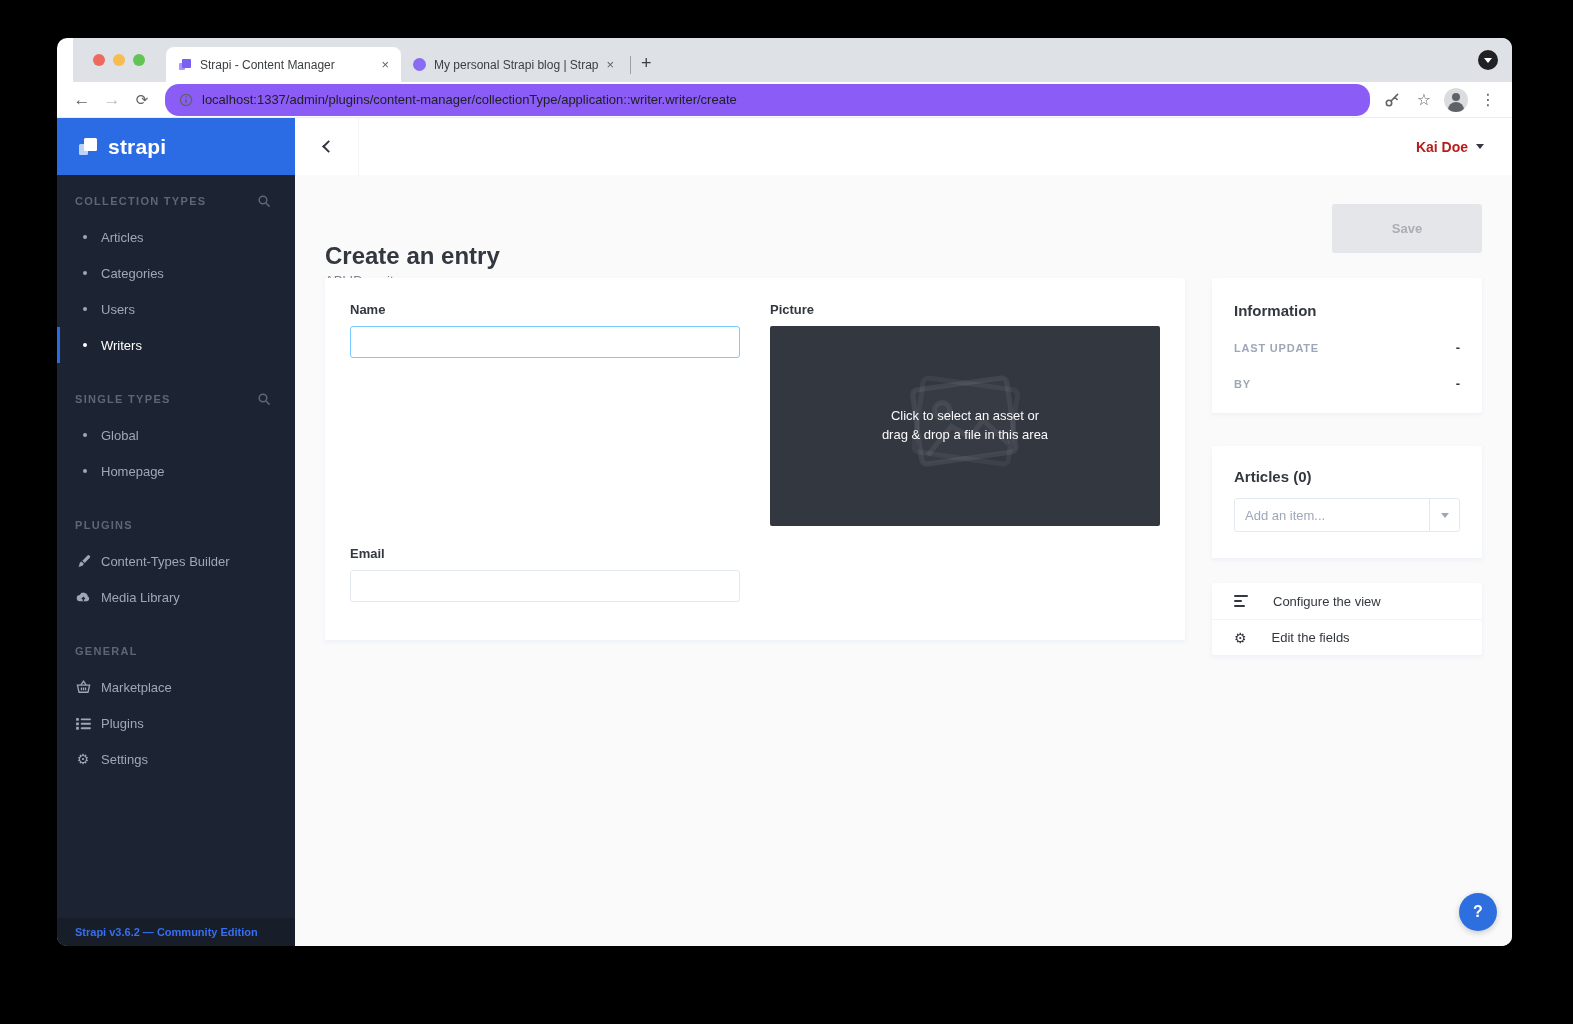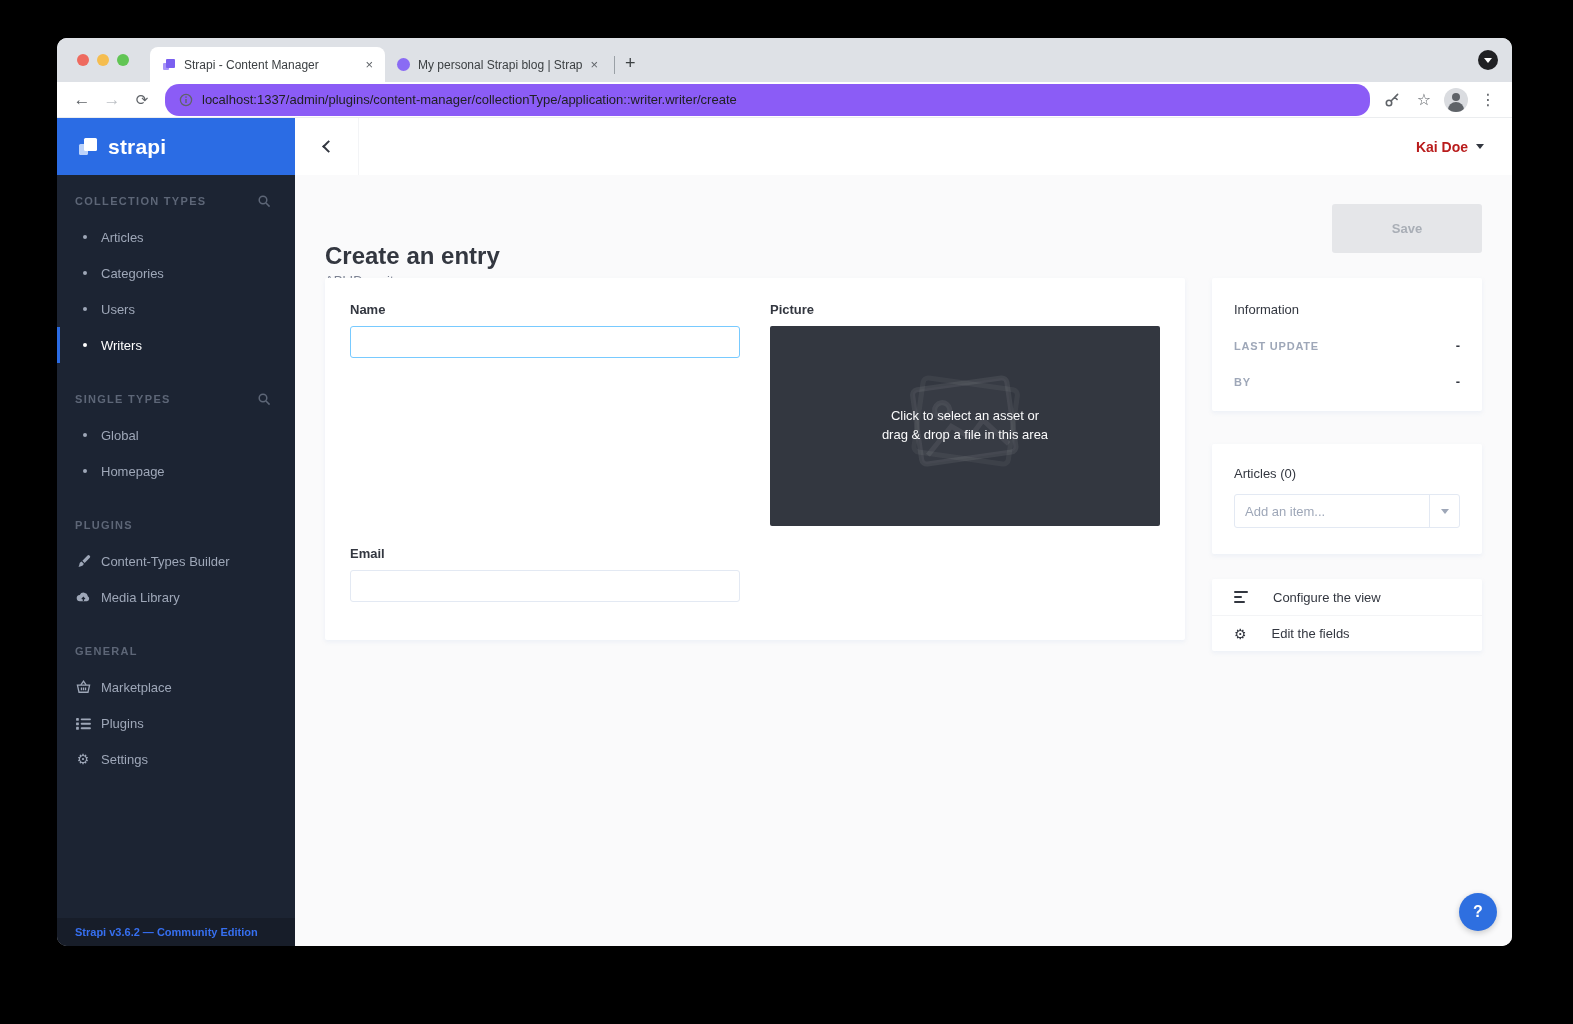--- a/index.html
+++ b/index.html
@@ -1,21 +1,21 @@
 <!DOCTYPE html>
 <html><head>
 <meta charset="utf-8">
 <style>
   * { margin:0; padding:0; box-sizing:border-box; }
   html,body { width:1573px; height:1024px; background:#000; font-family:"Liberation Sans","DejaVu Sans",sans-serif; overflow:hidden; }
 
   .window { position:absolute; left:57px; top:38px; width:1455px; height:908px; border-radius:10px; overflow:hidden; background:#fff; display:flex; flex-direction:column; }
 
   
-  .tabstrip { height:44px; background:#dee1e6; display:flex; align-items:flex-end; position:relative; flex:0 0 auto; }
+  .tabstrip { height:44px; background:#dee1e6; display:flex; align-items:flex-end; position:relative; flex:0 0 auto;margin-left:16px; }
   .traffic { display:flex; gap:8px; position:absolute; left:20px; top:16px; }
   .light { width:12px; height:12px; border-radius:50%; }
   .light.red{ background:#ee6a5f; } .light.yellow{ background:#f5bd4f; } .light.green{ background:#61c554; }
   .tab { height:35px; display:flex; align-items:center; padding:0 10px 0 12px; font-size:12px; color:#3c4043; }
   .tab.active { background:#fff; border-radius:8px 8px 0 0; width:235px; margin-left:93px; }
   .tab.inactive { width:225px; }
   .tab .title { flex:1; white-space:nowrap; overflow:hidden; margin:0 6px 0 8px; }
   .tab .close { font-size:13px; color:#5f6368; cursor:default; padding:0 2px; }
   .favicon-strapi { width:14px; height:14px; position:relative; flex:0 0 auto; }
   .favicon-strapi .a { position:absolute; left:4px; top:1px; width:9px; height:9px; background:#7a5ff0; border-radius:1px; }
@@ -80,21 +80,21 @@
   .group.email { left:25px; top:268px; }
   .text-input { width:100%; height:32px; margin-top:9px; border:1px solid #e3e9f3; border-radius:3px; padding:0 10px; font-size:13px; color:#333740; font-family:inherit; outline:none; }
   .text-input.focused { border-color:#78caff; }
   .dropzone { margin-top:9px; height:200px; background:#333740; border-radius:2px; position:relative; display:flex; align-items:center; justify-content:center; cursor:pointer; overflow:hidden; }
   .dropzone-text { position:relative; z-index:2; text-align:center; font-size:13px; color:#fafafb; line-height:1.45; }
   .dropzone-watermark { position:absolute; left:50%; top:50%; transform:translate(-50%,-50%); z-index:1; }
 
   .side-panels { position:absolute; right:30px; top:103px; width:270px; display:flex; flex-direction:column; }
   .panel { background:#fff; border-radius:2px; box-shadow:0 2px 4px rgba(227,233,243,.6); }
   .panel.info { padding:24px 22px 22px; }
-  .panel-title { font-size:13px; font-weight:400; color:#333740; }
+  .panel-title { font-size:15px; font-weight:700; color:#333740; }
   .info-row { display:flex; justify-content:space-between; align-items:center; margin-top:21px; }
   .info-label { font-size:11px; font-weight:700; letter-spacing:.8px; color:#9ea7b8; }
   .info-value { font-size:13px; font-weight:700; color:#333740; }
   .panel.articles { margin-top:33px; padding:22px 22px 26px; }
   .select-box { margin-top:13px; height:34px; border:1px solid #e3e9f3; border-radius:3px; display:flex; align-items:center; cursor:pointer; background:#fff; }
   .select-placeholder { flex:1; padding-left:10px; font-size:13px; color:#9ea7b8; }
   .select-caret-wrap { width:30px; height:100%; border-left:1px solid #e3e9f3; display:flex; align-items:center; justify-content:center; }
   .select-caret { width:0; height:0; border-left:4px solid transparent; border-right:4px solid transparent; border-top:5px solid #9ea7b8; }
   .panel.links { margin-top:25px; padding:0; }
   .link-row { height:36px; display:flex; align-items:center; padding-left:22px; gap:25px; font-size:13px; color:#333740; cursor:pointer; }

